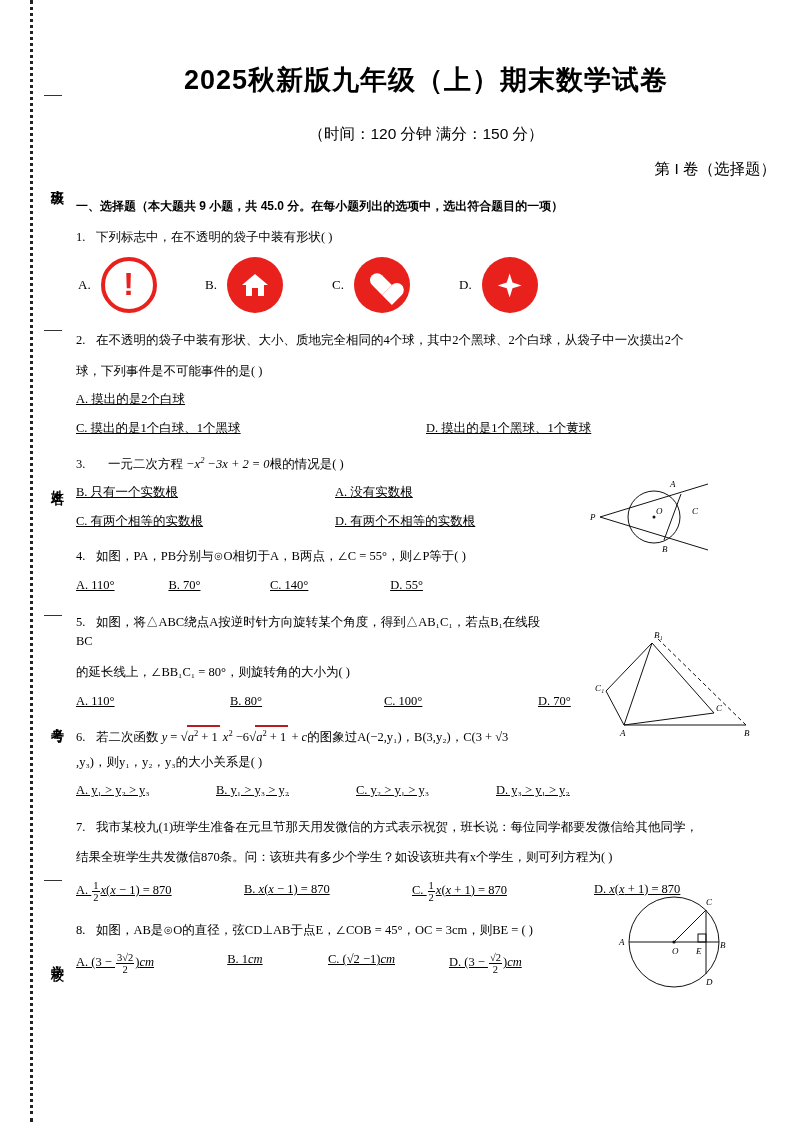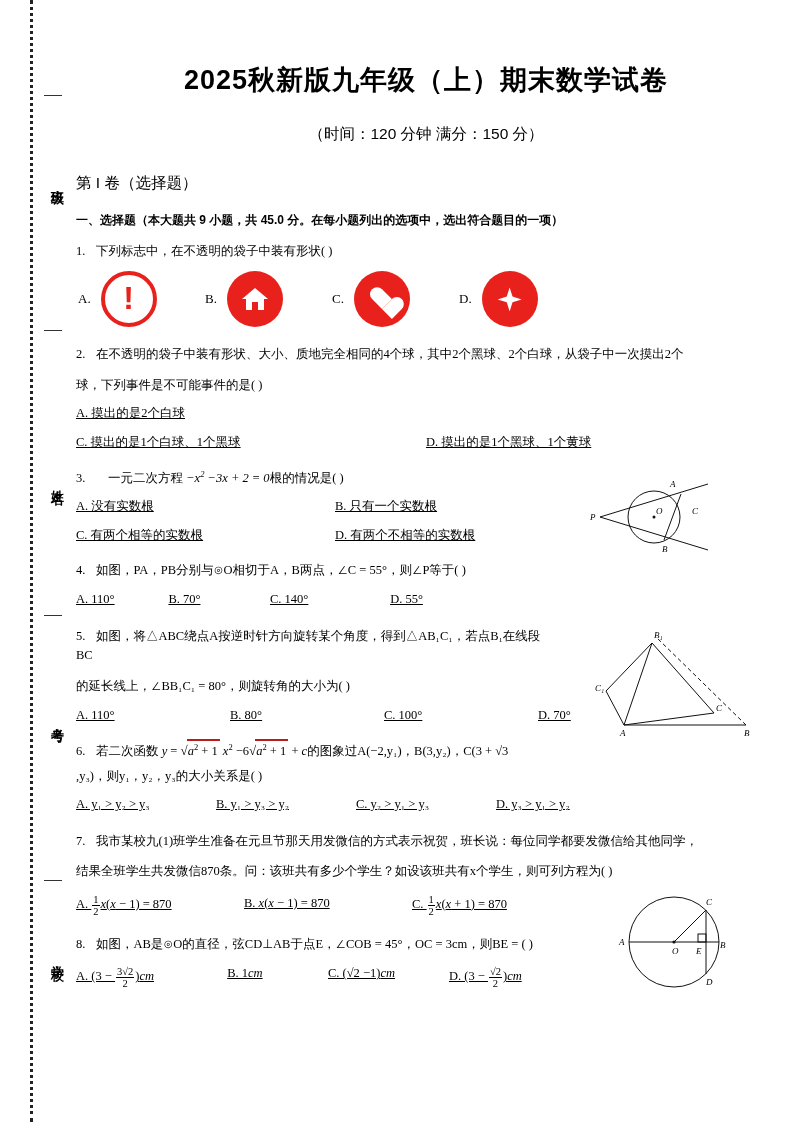--- a/index.html
+++ b/index.html
@@ -67,23 +67,23 @@
     margin: 62px 0 0 0;
     letter-spacing: 1px;
   }
   .subtitle {
     text-align: center;
     font-size: 15.5px;
     margin-top: 26px;
     font-family: "Liberation Sans", sans-serif;
   }
   .section-head {
-    text-align: left;
+    text-align: right;
     font-size: 15.5px;
-    margin-top: 28px;
+    margin-top: 14px;
     font-family: "Liberation Sans", sans-serif;
   }
   .part-head {
     font-size: 12px;
     font-family: "Liberation Sans", sans-serif;
     margin-top: 18px;
     font-weight: bold;
   }
 
   .q {
@@ -269,22 +269,22 @@
     <div class="opts two">
       <div>C.  摸出的是1个白球、1个黑球</div>
       <div>D.  摸出的是1个黑球、1个黄球</div>
     </div>
   </div>
 
   <div class="q" style="margin-top:16px;">
     <span class="qnum">3.</span><span style="margin-left:12px;">一元二次方程</span>
     <span class="it">−<i>x</i><sup>2</sup> −3<i>x</i> + 2 = 0</span><span>根的情况是(    )</span>
     <div class="opts two" style="width:74%;">
+      <div>B.  只有一个实数根</div>
       <div>A.  没有实数根</div>
-      <div>B.  只有一个实数根</div>
     </div>
     <div class="opts two" style="width:74%;">
       <div>C.  有两个相等的实数根</div>
       <div>D.  有两个不相等的实数根</div>
     </div>
   </div>
 
   <div class="fig" style="left:510px; top:470px;">
     <svg width="130" height="95" viewBox="0 0 130 95">
       <circle cx="68" cy="47" r="26" fill="none" stroke="#111" stroke-width="1"></circle>
@@ -350,20 +350,21 @@
     <div>D.  y₃ &gt; y₁ &gt; y₂</div>
   </div>
 
   <div class="q" style="margin-top:20px;">
     <span class="qnum">7.</span><span>我市某校九(1)班学生准备在元旦节那天用发微信的方式表示祝贺，班长说：每位同学都要发微信给其他同学，</span>
     <div style="margin-top:11px;">结果全班学生共发微信870条。问：该班共有多少个学生？如设该班共有x个学生，则可列方程为(    )</div>
     <div class="opts" style="margin-top:12px;">
       <div style="width:24%;">A. <span class="frac"><span class="n">1</span><span class="d">2</span></span><i>x</i>(<i>x</i> − 1) = 870</div>
       <div style="width:24%;">B. <i>x</i>(<i>x</i> − 1) = 870</div>
       <div style="width:26%;">C. <span class="frac"><span class="n">1</span><span class="d">2</span></span><i>x</i>(<i>x</i> + 1) = 870</div>
+      <div style="width:26%;">D. <i>x</i>(<i>x</i> + 1) = 870</div>
     </div>
   </div>
 
   <div class="fig" style="left:540px; top:890px;">
     <svg width="130" height="105" viewBox="0 0 130 105">
       <circle cx="58" cy="52" r="45" fill="none" stroke="#111" stroke-width="1"></circle>
       <line x1="13" y1="52" x2="103" y2="52" stroke="#111" stroke-width="1"></line>
       <line x1="90" y1="20" x2="90" y2="84" stroke="#111" stroke-width="1"></line>
       <line x1="58" y1="52" x2="90" y2="20" stroke="#111" stroke-width="1"></line>
       <rect x="82" y="44" width="8" height="8" fill="none" stroke="#111" stroke-width="1"></rect>

